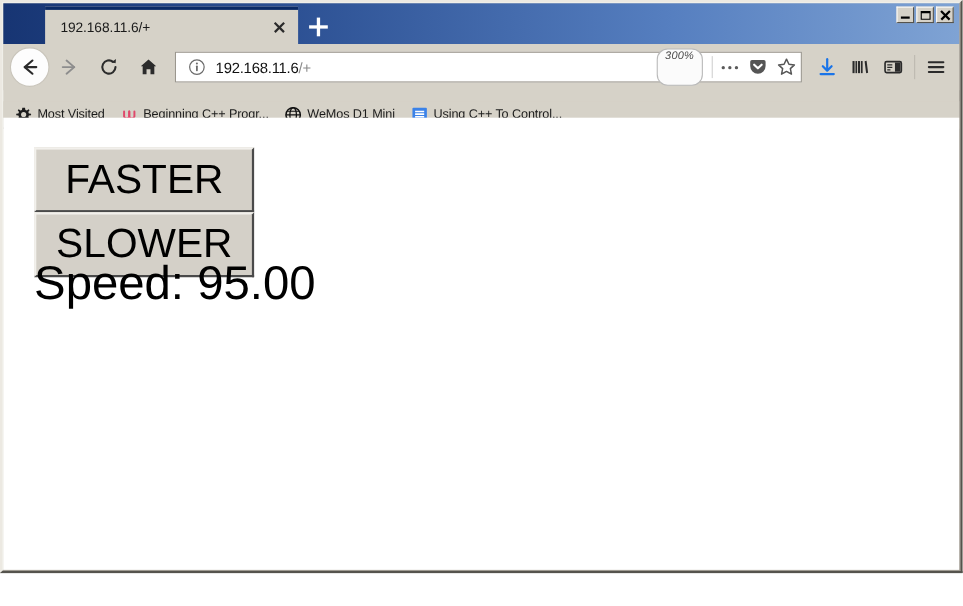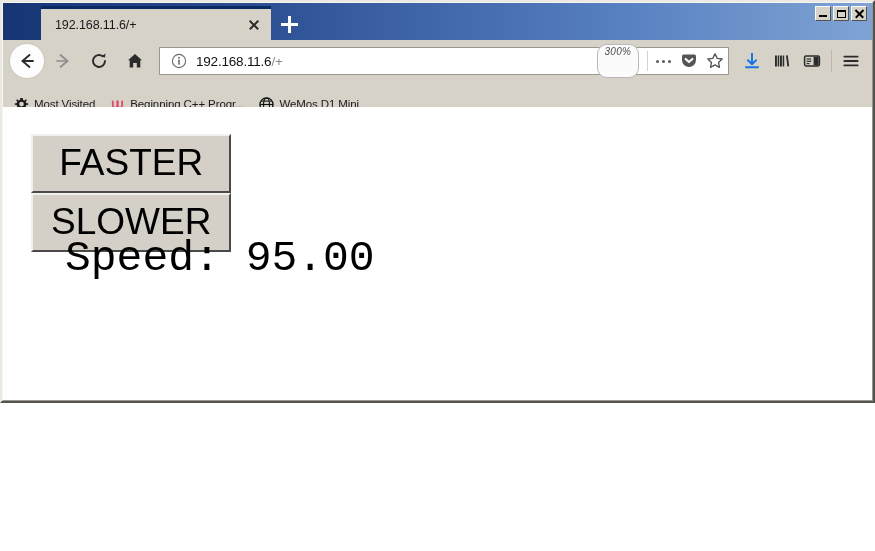--- a/index.html
+++ b/index.html
@@ -11,21 +11,21 @@
     width: 875px;
     height: 551px;
     overflow: hidden;
     font-family: "Liberation Sans", sans-serif;
   }
 
   
   #window {
     position: absolute;
     left: 0; top: 0;
-    width: 875px; height: 403px;
+    width: 875px; height: 521px;
     box-sizing: border-box;
     background: #d6d2c8;
     border-left: 2px solid #ece9e2;
     border-top: 2px solid #ece9e2;
     border-right: 2px solid #55534d;
     border-bottom: 2px solid #55534d;
   }
   #window-inner {
     position: absolute;
     left: 0; top: 0; right: 0; bottom: 0;
@@ -272,26 +272,25 @@
     border-left: 2px solid #f2f0ec;
     border-top: 2px solid #f2f0ec;
     border-right: 2px solid #4a4a4a;
     border-bottom: 2px solid #4a4a4a;
     cursor: pointer;
     letter-spacing: 0px;
   }
   #speedline {
     position: absolute;
     left: 28px; top: 130px;
-    font-family: Liberation Mono, monospace;
+    font-family: Liberation Sans, sans-serif;
     font-size: 43px;
     line-height: 1;
     color: #000000;
     white-space: nowrap;
-    margin-left: 34px;
   }
 </style>
 </head>
 <body>
 
 <div id="window">
 <div id="window-inner">
 
   <div id="titlebar">
 
@@ -443,20 +442,32 @@
           <circle cx="8" cy="8" r="7" fill="none" stroke="#111111" stroke-width="1.4"></circle>
           <ellipse cx="8" cy="8" rx="3.2" ry="7" fill="none" stroke="#111111" stroke-width="1.2"></ellipse>
           <line x1="1" y1="8" x2="15" y2="8" stroke="#111111" stroke-width="1.2"></line>
           <line x1="2.2" y1="4.4" x2="13.8" y2="4.4" stroke="#111111" stroke-width="1.1"></line>
           <line x1="2.2" y1="11.6" x2="13.8" y2="11.6" stroke="#111111" stroke-width="1.1"></line>
         </svg>
       </span>
       <span class="bm-label">WeMos D1 Mini</span>
     </div>
 
+    <div class="bm">
+      <span class="bm-ico">
+        <svg width="15" height="15" viewBox="0 0 16 16">
+          <rect x="1" y="1" width="14" height="14" rx="1" fill="#3b82e8"></rect>
+          <line x1="3.6" y1="4.6" x2="12.4" y2="4.6" stroke="#ffffff" stroke-width="1.5"></line>
+          <line x1="3.6" y1="7.2" x2="12.4" y2="7.2" stroke="#ffffff" stroke-width="1.5"></line>
+          <line x1="3.6" y1="9.8" x2="12.4" y2="9.8" stroke="#ffffff" stroke-width="1.5"></line>
+          <line x1="3.6" y1="12.4" x2="9.4" y2="12.4" stroke="#ffffff" stroke-width="1.5"></line>
+        </svg>
+      </span>
+      <span class="bm-label">Using C++ To Control...</span>
+    </div>
   </div>
 
   <div id="content">
 
     <div id="btnrow">
       <button class="bigbtn">FASTER</button>
       <button class="bigbtn">SLOWER</button>
     </div>
 
     <div id="speedline">Speed: 95.00</div>

